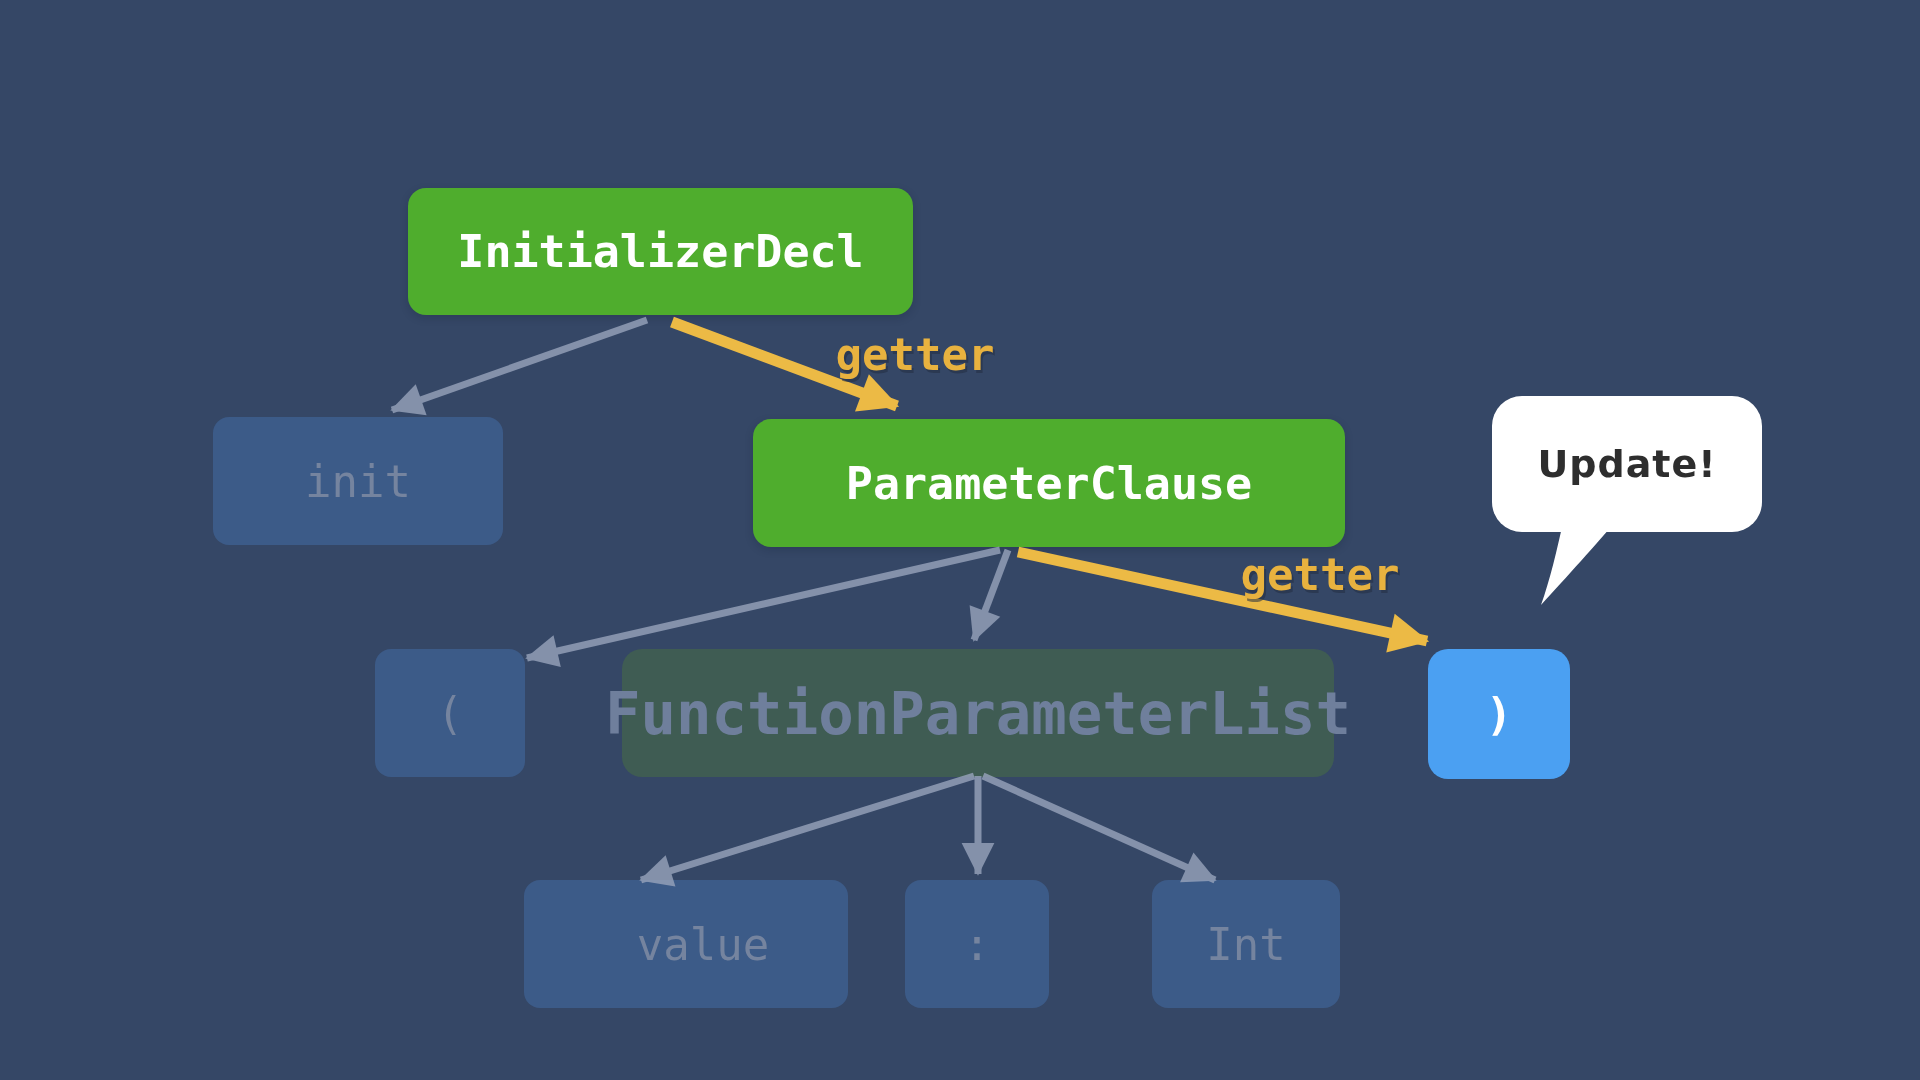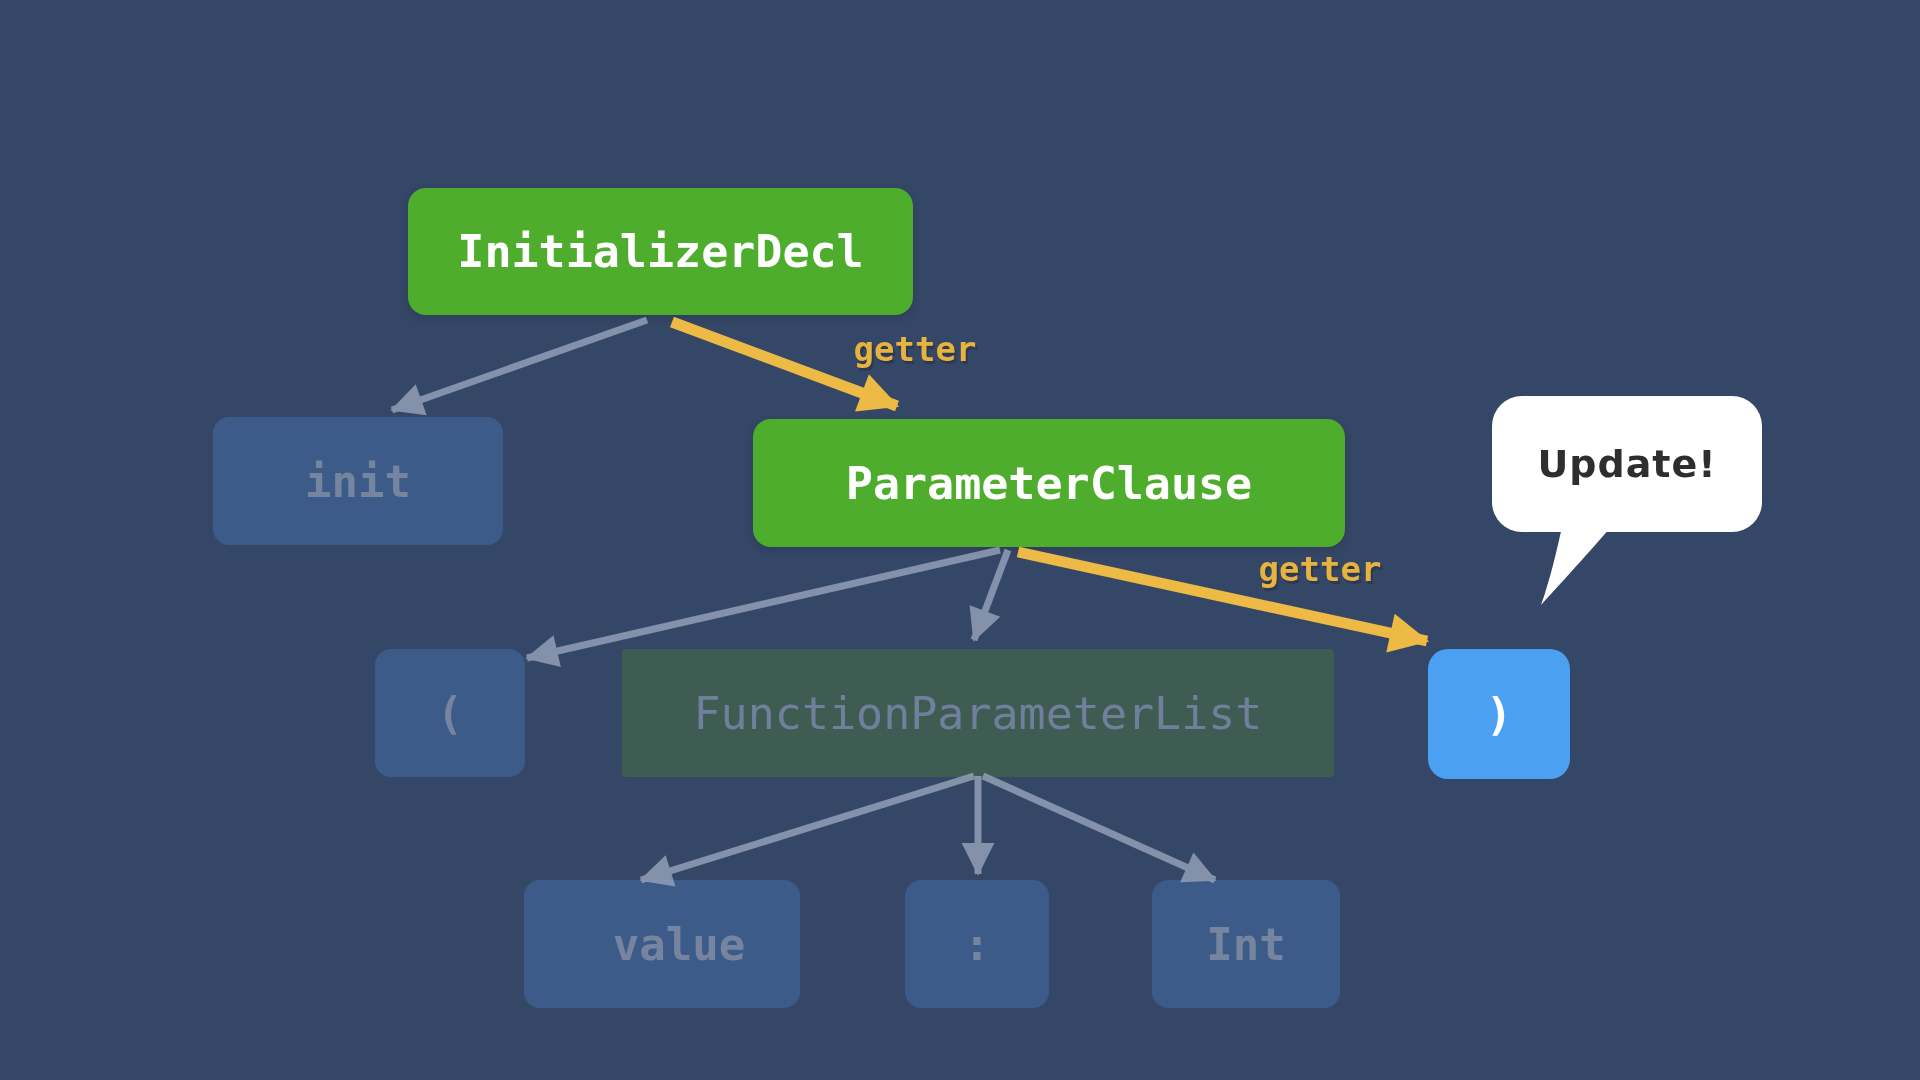--- a/index.html
+++ b/index.html
@@ -27,50 +27,50 @@
     position:absolute;display:flex;align-items:center;justify-content:center;
     box-sizing:border-box;white-space:nowrap;z-index:1;
   }
   .node.active{
     background:var(--node-active-green);color:#FFFFFF;
     border-radius:18px;font-size:45px;font-weight:600;
     box-shadow:0 3px 8px rgba(10,20,40,0.18);
   }
   .node.dim{
     background:var(--node-dim-blue);color:var(--dim-text);
-    border-radius:16px;font-size:44px;font-weight:700;
+    border-radius:16px;font-size:44px;font-weight:400;
   }
   .node.dim-green{
     background:var(--node-dim-green);color:var(--dim-green-text);
-    border-radius:4px;font-size:45px;font-weight:400;
+    border-radius:20px;font-size:59px;font-weight:700;
   }
   .node.highlight{
     background:var(--node-highlight-blue);color:#FFFFFF;
     border-radius:20px;font-size:45px;font-weight:600;
   }
   
   #node-initializer-decl{left:408px;top:156px;width:505px;height:127px;}
   #node-init{left:213px;top:385px;width:290px;height:128px;}
   #node-parameter-clause{left:753px;top:387px;width:592px;height:128px;}
   #node-left-paren{left:375px;top:617px;width:150px;height:128px;}
   #node-function-parameter-list{left:622px;top:617px;width:712px;height:128px;}
   #node-right-paren{left:1428px;top:617px;width:142px;height:130px;}
-  #node-value{left:524px;top:848px;width:276px;height:128px;padding-left:34px;}
+  #node-value{left:524px;top:848px;width:324px;height:128px;padding-left:34px;}
   #node-colon{left:905px;top:848px;width:144px;height:128px;}
   #node-int{left:1152px;top:848px;width:188px;height:128px;}
 
   .edges{position:absolute;left:0;top:0;width:1920px;height:1080px;z-index:2;pointer-events:none;}
   .edge-gray{stroke:var(--edge-gray);stroke-width:7;fill:none;opacity:0.8;}
   .edge-yellow{stroke:var(--edge-accent-yellow);stroke-width:11;fill:none;}
   .head-gray{fill:var(--edge-gray);}
   .head-yellow{fill:var(--edge-accent-yellow);}
 
   .edge-label{
     position:absolute;z-index:3;width:160px;text-align:center;
-    font-size:34px;font-weight:700;color:var(--edge-label-yellow);
+    font-size:44px;font-weight:700;color:var(--edge-label-yellow);
     text-shadow:2px 3px 0 rgba(35,45,65,0.55);
   }
   #edge-label-getter-1{left:835px;top:297px;}
   #edge-label-getter-2{left:1240px;top:517px;}
 
   .callout{
     position:absolute;left:1492px;top:364px;width:270px;height:136px;
     background:var(--callout-bg);border-radius:30px;z-index:4;
     display:flex;align-items:center;justify-content:center;
     color:var(--callout-text);font-family:"DejaVu Sans","Liberation Sans",sans-serif;

